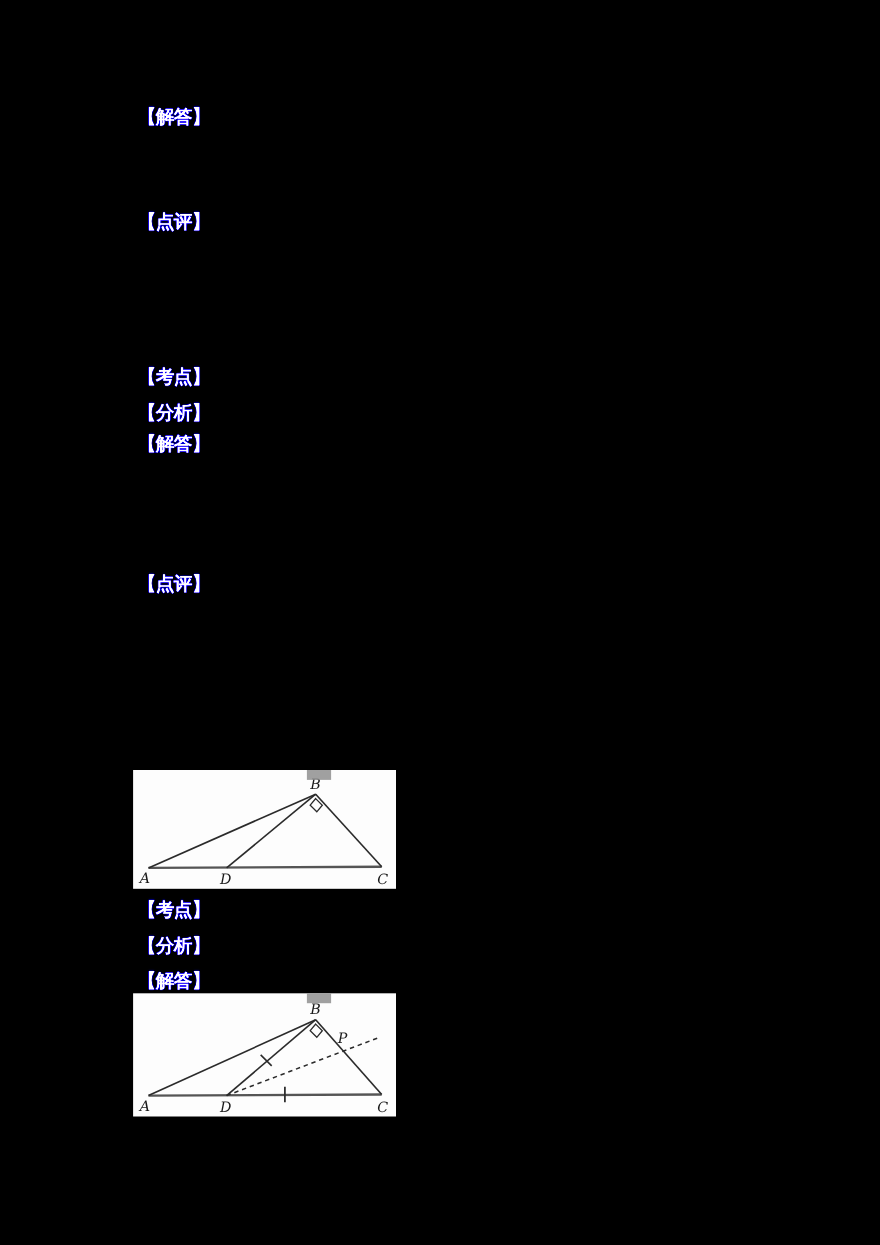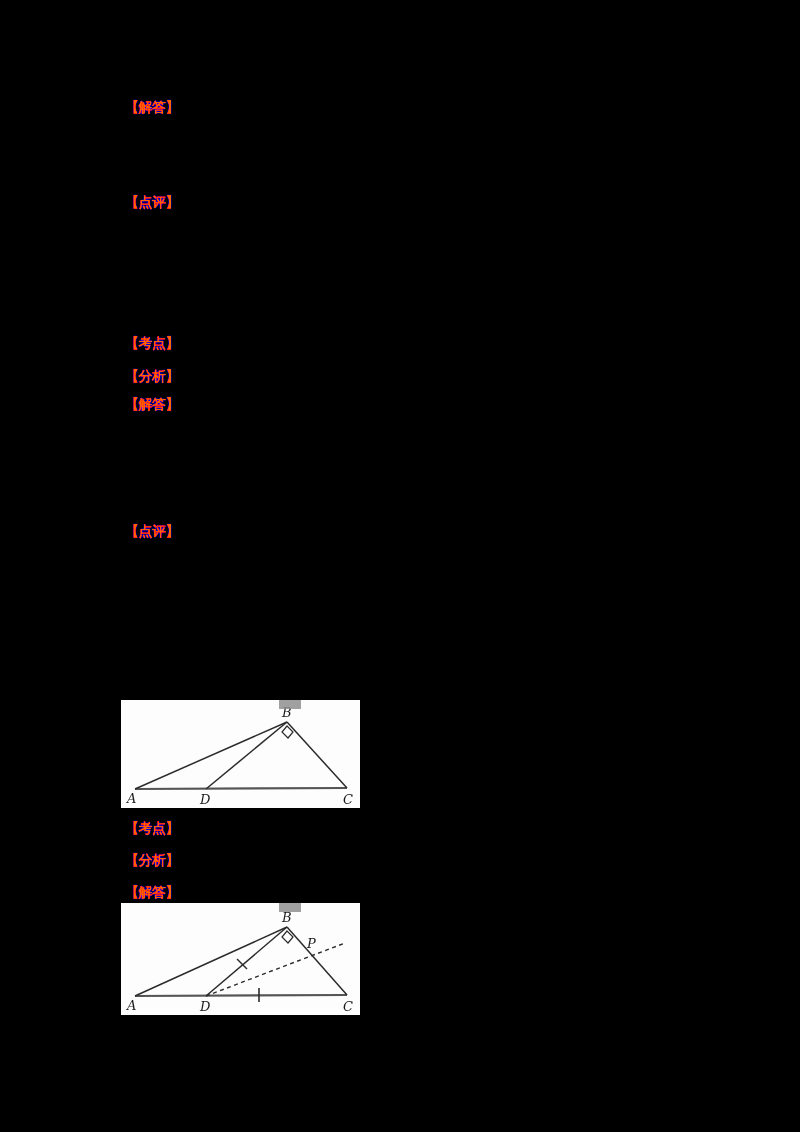--- a/index.html
+++ b/index.html
@@ -20,25 +20,25 @@
     left: 0;
     top: 0;
     width: 800px;
     height: 1132px;
     background: #000000;
   }
 
   
   .label {
     position: absolute;
-    color: #f97316;
+    color: #e5e5e5;
     background: #0a0a0a;
     font-family: "DejaVu Sans", sans-serif;
     font-weight: bold;
-    font-size: 14px;
+    font-size: 17px;
     line-height: 20px;
     letter-spacing: -0.5px;
     white-space: nowrap;
     text-shadow: 0 0 1px #1400f0, 0 0 2px #1400f0;
     filter: blur(0.35px) contrast(1.6) saturate(1.4);
   }
 
   
   .figure-box {
     position: absolute;

